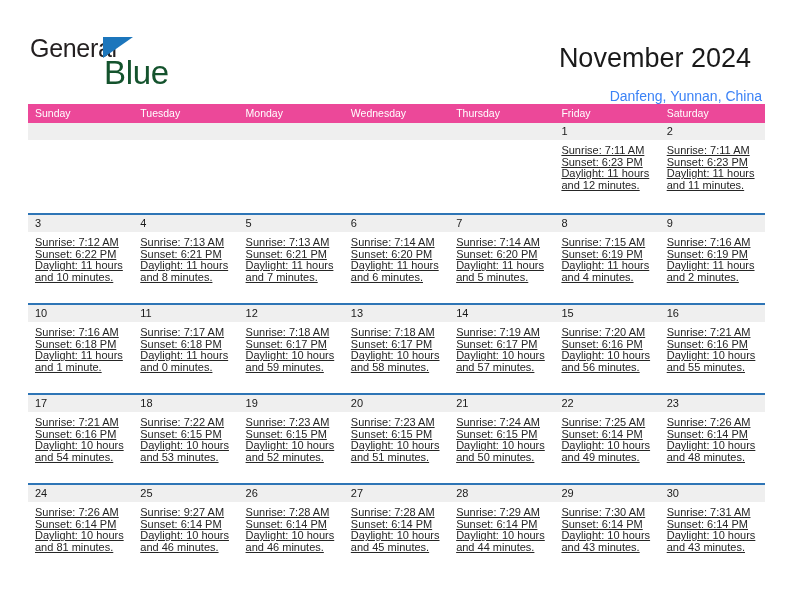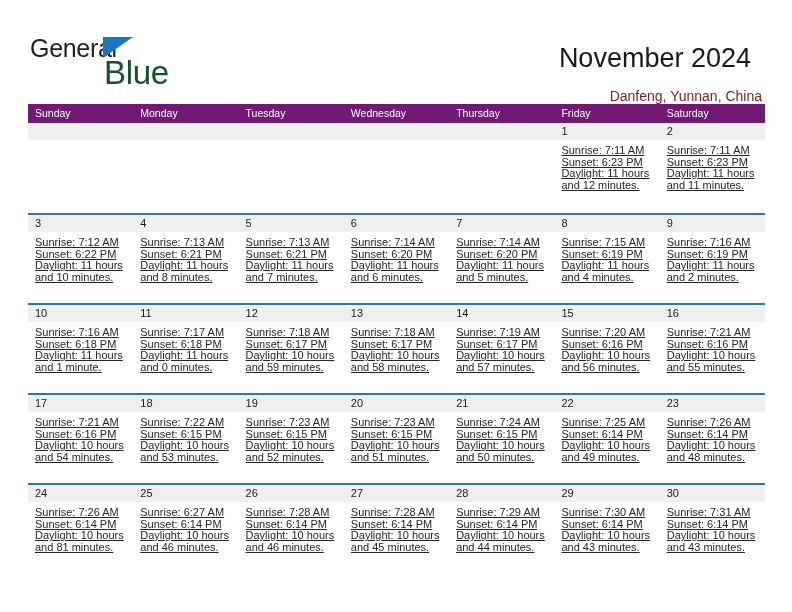--- a/index.html
+++ b/index.html
@@ -78,35 +78,35 @@
     font-size: 27px;
     line-height: 34px;
     color: #1a1a1a;
     font-weight: normal;
     margin: 11px;
     letter-spacing: 0px;
   }
   .cal-subtitle {
     font-size: 14px;
     line-height: 20px;
-    color: #7f1d1d;
+    color: #3b82f6;
     margin: 6px 0 0 0;
     font-weight: normal;
   }
 
   
   .calendar {
     position: absolute;
     left: 28px;
     top: 104px;
     width: 737px;
   }
   .dow-row {
     display: flex;
-    background: #701a75;
+    background: #ec4899;
     height: 19px;
   }
   .dow-cell {
     flex: 1 1 0;
     color: #ffffff;
     font-size: 10.5px;
     line-height: 19px;
     padding-left: 7px;
     box-sizing: border-box;
     white-space: nowrap;
@@ -167,22 +167,22 @@
     <div class="title-block">
       <h1 class="cal-title">November 2024</h1>
       <p class="cal-subtitle">Danfeng, Yunnan, China</p>
     </div>
 
   </div>
 
   <div class="calendar">
     <div class="dow-row" id="dow-row">
         <div class="dow-cell">Sunday</div>
+        <div class="dow-cell">Tuesday</div>
         <div class="dow-cell">Monday</div>
-        <div class="dow-cell">Tuesday</div>
         <div class="dow-cell">Wednesday</div>
         <div class="dow-cell">Thursday</div>
         <div class="dow-cell">Friday</div>
         <div class="dow-cell">Saturday</div>
       </div>
     <div id="weeks-container">
         <div class="week-row first">
           <div class="day-cell empty">
             <div class="day-band"></div>
           </div>
@@ -418,21 +418,21 @@
             <div class="day-body">
               <div>Sunrise: 7:26 AM</div>
               <div>Sunset: 6:14 PM</div>
               <div>Daylight: 10 hours</div>
               <div>and 81 minutes.</div>
             </div>
           </div>
           <div class="day-cell">
             <div class="day-band">25</div>
             <div class="day-body">
-              <div>Sunrise: 6:27 AM</div>
+              <div>Sunrise: 9:27 AM</div>
               <div>Sunset: 6:14 PM</div>
               <div>Daylight: 10 hours</div>
               <div>and 46 minutes.</div>
             </div>
           </div>
           <div class="day-cell">
             <div class="day-band">26</div>
             <div class="day-body">
               <div>Sunrise: 7:28 AM</div>
               <div>Sunset: 6:14 PM</div>

